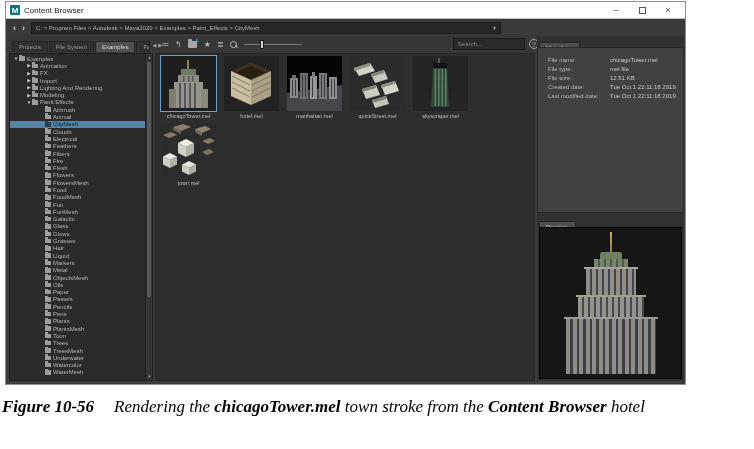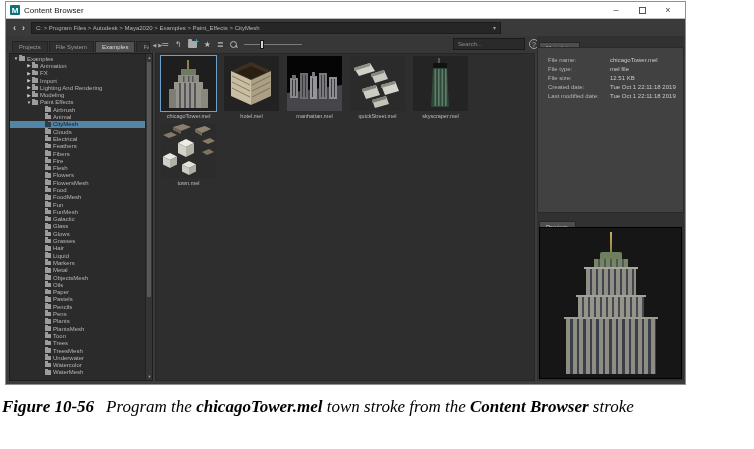--- a/index.html
+++ b/index.html
@@ -110,21 +110,21 @@
   .tier1   { width:50px; height:28px; top:36px; background:repeating-linear-gradient(90deg,#908e85 0 4px,#3f454d 4px 6px); }
   .tier2   { width:66px; height:22px; top:64px; background:repeating-linear-gradient(90deg,#95938a 0 4px,#434a52 4px 6px); }
   .tier3   { width:90px; height:56px; top:86px; background:repeating-linear-gradient(90deg,#8e8c83 0 4px,#3a4048 4px 6.5px); }
   .ledge1  { width:54px; height:2px;  top:35px; background:#a9a79d; }
   .ledge2  { width:70px; height:2px;  top:63px; background:#a4a298; }
   .ledge3  { width:94px; height:2px;  top:85px; background:#9e9c92; }
 
   
   .caption { position:absolute; left:2px; top:396px; width:745px; font-family:"Liberation Serif", serif;
              font-style:italic; font-size:17px; line-height:21px; color:#000; }
-  .caption .fig-label { font-weight:bold; margin-right:12px; }
+  .caption .fig-label { font-weight:bold; margin-right:20px; }
   .caption .bold { font-weight:bold; }
 </style>
 </head>
 <body>
 
 <div class="page">
   <div class="window">
 
     <div class="titlebar">
       <div class="maya-icon">M</div>
@@ -585,14 +585,14 @@
           <span class="b tier2"></span>
           <span class="b ledge2"></span>
           <span class="b tier3"></span>
           <span class="b ledge3"></span>
         </div>
       </div>
     </div>
 
   </div>
 
-  <div class="caption" id="caption"><span class="fig-label">Figure 10-56</span><span>Program the </span><span class="bold">chicagoTower.mel</span><span> town stroke from the </span><span class="bold">Content Browser</span><span> stroke</span></div>
+  <div class="caption" id="caption"><span class="fig-label">Figure 10-56</span><span>Rendering the </span><span class="bold">chicagoTower.mel</span><span> town stroke from the </span><span class="bold">Content Browser</span><span> hotel</span></div>
 </div>
 
 </body></html>

